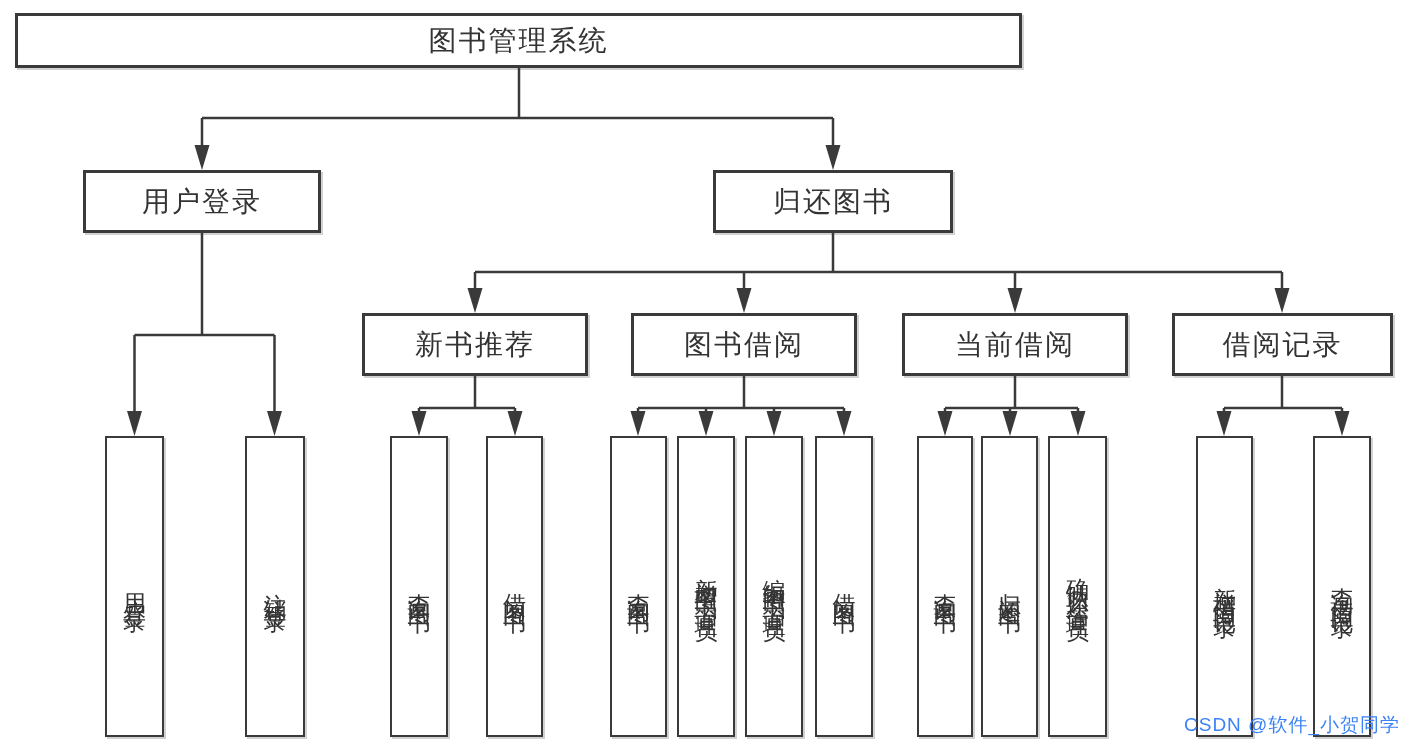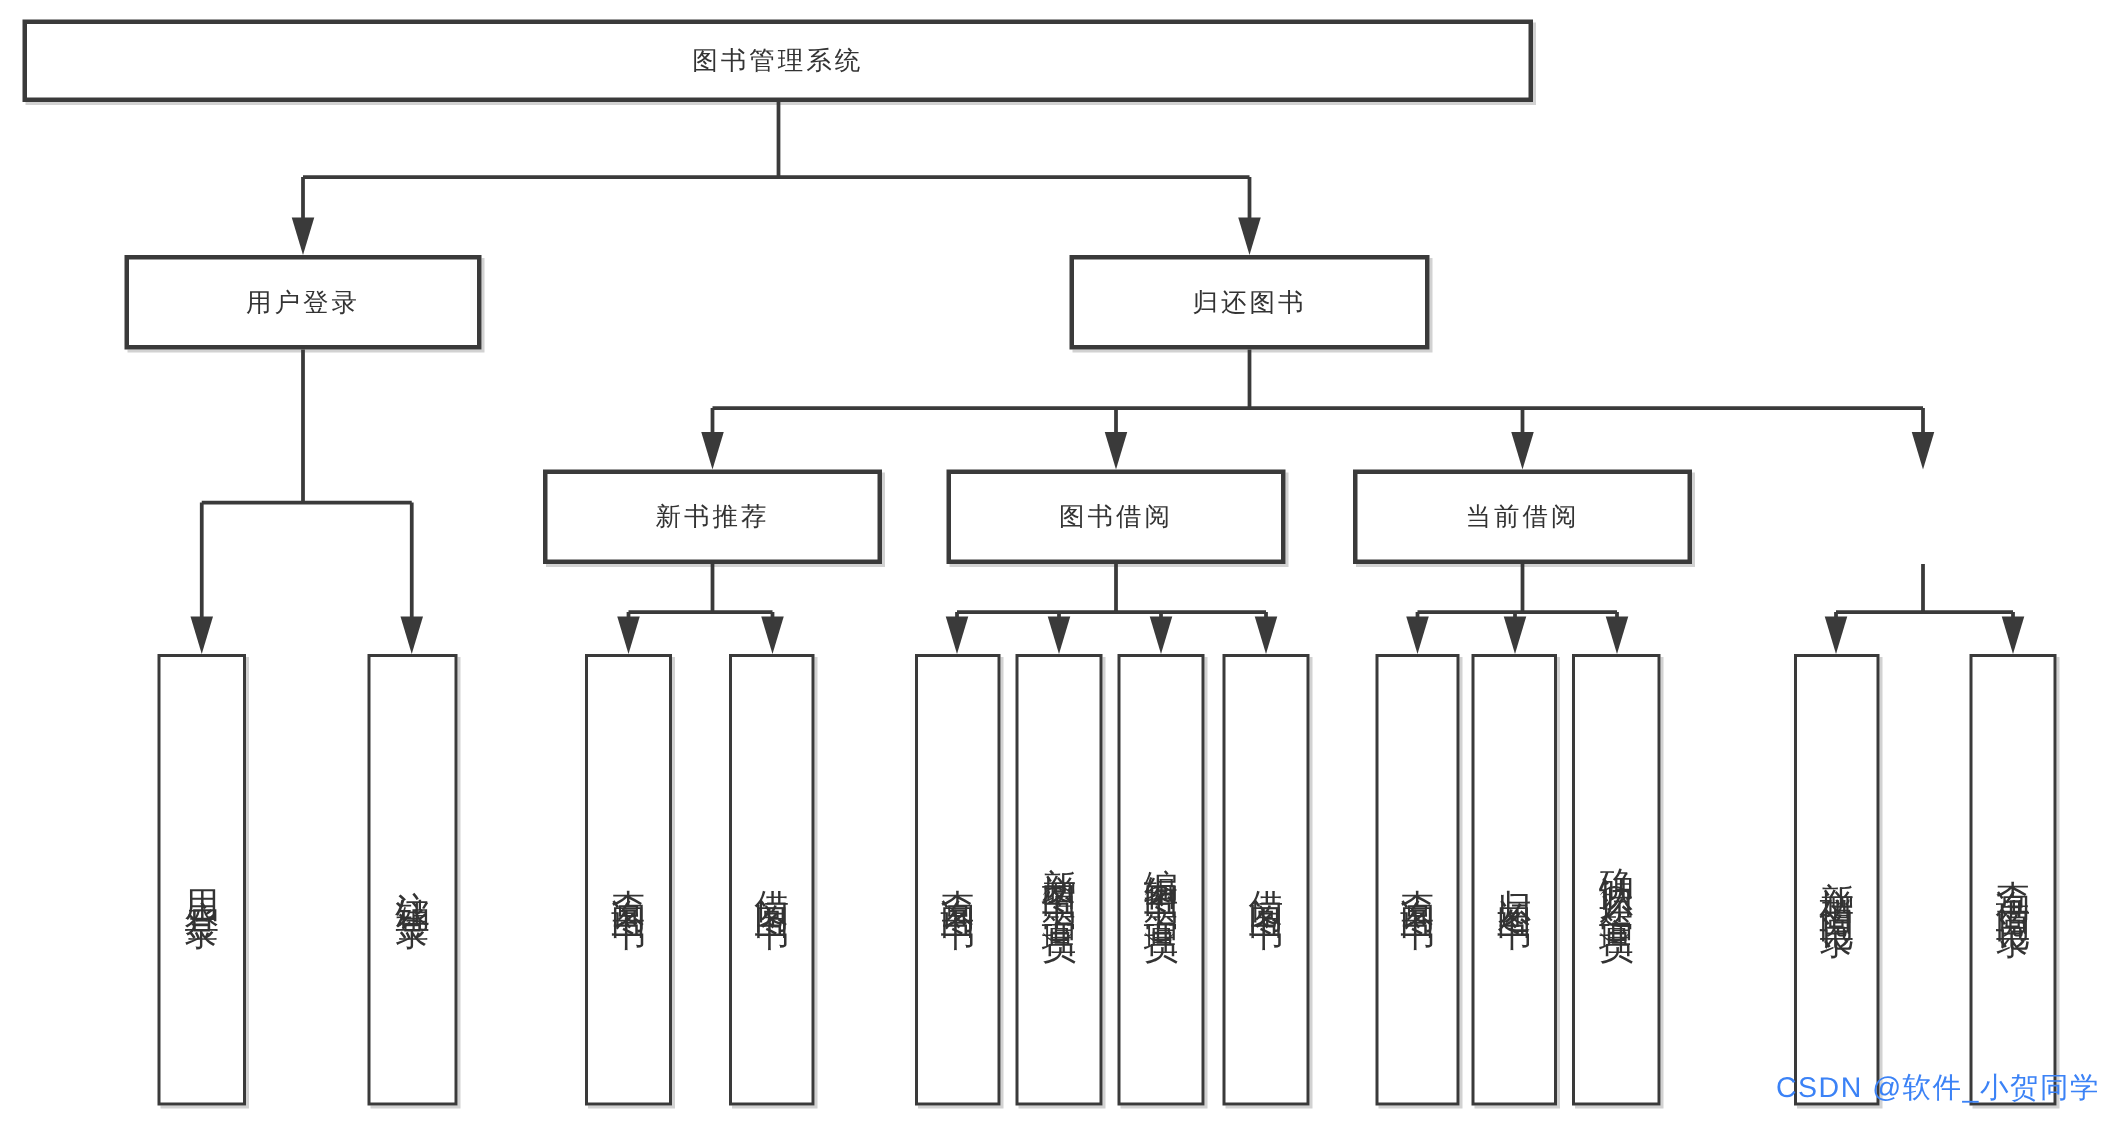--- a/index.html
+++ b/index.html
@@ -13,21 +13,21 @@
   .node {
     position:absolute;
     background:#ffffff;
     border:3px solid #3a3a3a;
     box-sizing:border-box;
     display:flex; align-items:center; justify-content:center;
     color:#333333;
     box-shadow:2px 2px 0 #d2d2d2;
     z-index:1;
   }
-  .node.h { font-size:17px; letter-spacing:2px; white-space:nowrap; }
+  .node.h { font-size:28px; letter-spacing:2px; white-space:nowrap; }
   .node.v { border-width:2.5px; }
   .node.v span {
     writing-mode:vertical-rl;
     text-orientation:mixed;
     font-size:23px;
     letter-spacing:6px;
     line-height:1;
   }
   #connectors {
     position:absolute; left:0; top:0;
@@ -50,20 +50,21 @@
 <div id="canvas">
 
   <div class="node h" style="left:15px; top:13px; width:1007px; height:55px;">图书管理系统</div>
 
   <div class="node h" style="left:83px; top:170px; width:238px; height:63px;">用户登录</div>
   <div class="node h" style="left:713px; top:170px; width:240px; height:63px;">归还图书</div>
 
   <div class="node h" style="left:362px; top:313px; width:226px; height:63px;">新书推荐</div>
   <div class="node h" style="left:631px; top:313px; width:226px; height:63px;">图书借阅</div>
   <div class="node h" style="left:902px; top:313px; width:226px; height:63px;">当前借阅</div>
+  <div class="node h" style="left:1172px; top:313px; width:221px; height:63px;">借阅记录</div>
 
   <div class="node v" style="left:105px; top:436px; width:59px; height:301px;">
     <span>用户登录</span>
     </div>
   <div class="node v" style="left:245px; top:436px; width:60px; height:301px;">
     <span>注销登录</span>
     </div>
 
   <div class="node v" style="left:390px; top:436px; width:58px; height:301px;">
     <span>查询图书</span>

